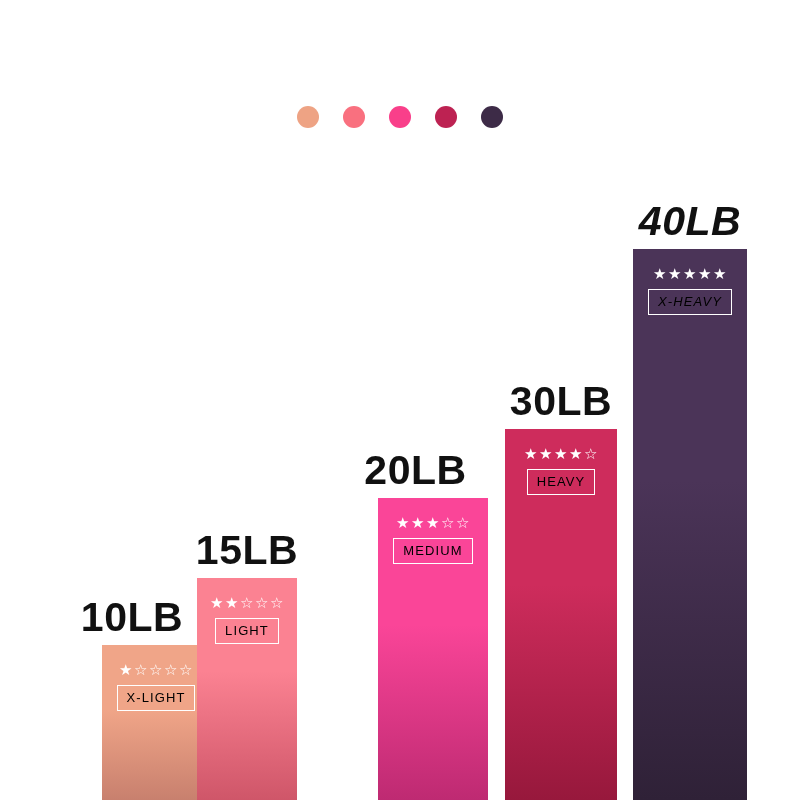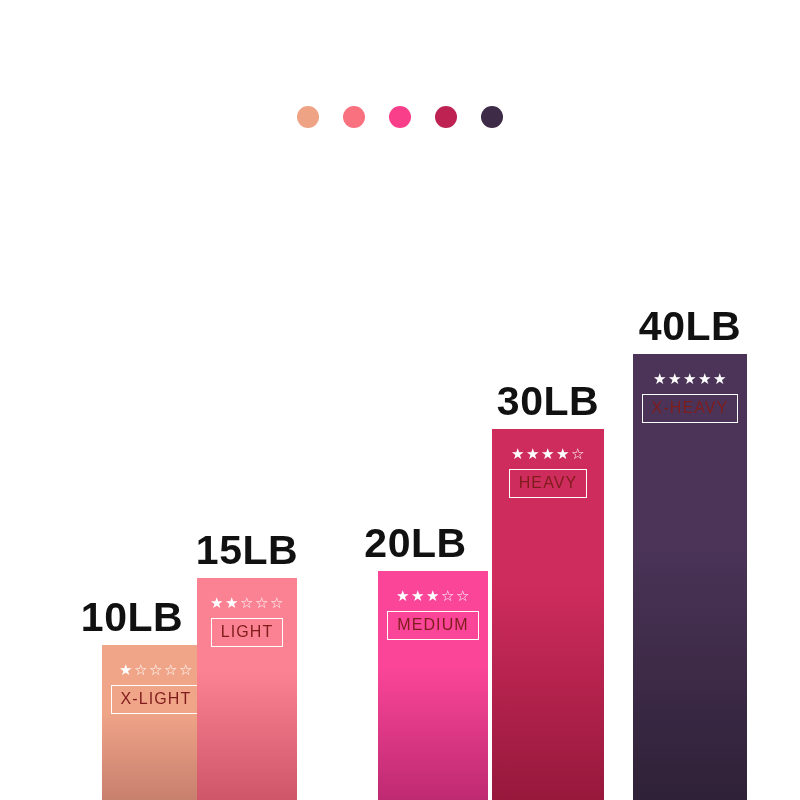--- a/index.html
+++ b/index.html
@@ -108,22 +108,22 @@
     display: flex;
     gap: 1px;
     color: #ffffff;
     font-size: 15px;
     line-height: 1;
     letter-spacing: 0.5px;
     font-family: "DejaVu Sans", sans-serif;
   }
   .badge {
     border: 1.6px solid #ffffff;
-    color: #7f1d1d;
-    font-size: 16px;
+    color: #000000;
+    font-size: 13px;
     line-height: 1;
     padding: 5px 9px 6px 9px;
     letter-spacing: 1.1px;
     white-space: nowrap;
     font-family: "Liberation Sans", sans-serif;
   }
 </style>
 </head>
 <body>
 
@@ -166,53 +166,53 @@
               <span>★</span>
               <span>★</span>
               <span>☆</span>
               <span>☆</span>
               <span>☆</span>
             </div>
             <div class="badge">LIGHT</div>
           </div>
         </div>
       </div>
-      <div class="bar-group" style="left: 343px; width: 110px; height: 229px; padding-left: 35px;">
+      <div class="bar-group" style="left: 343px; width: 110px; height: 302px; padding-left: 35px;">
         <div class="bar-label">20LB</div>
         <div class="bar">
           <div class="bar-inner" style="background: linear-gradient(rgb(250, 69, 152) 0%, rgb(250, 69, 152) 42%, rgb(190, 42, 114) 100%);"></div>
           <div class="bar-content">
             <div class="stars">
               <span>★</span>
               <span>★</span>
               <span>★</span>
               <span>☆</span>
               <span>☆</span>
             </div>
             <div class="badge">MEDIUM</div>
           </div>
         </div>
       </div>
-      <div class="bar-group" style="left: 492px; width: 112px; height: 371px; text-align: right;">
+      <div class="bar-group" style="left: 505px; width: 112px; height: 371px; text-align: right;">
         <div class="bar-label">30LB</div>
         <div class="bar">
           <div class="bar-inner" style="background: linear-gradient(rgb(206, 44, 92) 0%, rgb(206, 44, 92) 42%, rgb(151, 24, 60) 100%);"></div>
           <div class="bar-content">
             <div class="stars">
               <span>★</span>
               <span>★</span>
               <span>★</span>
               <span>★</span>
               <span>☆</span>
             </div>
             <div class="badge">HEAVY</div>
           </div>
         </div>
       </div>
-      <div class="bar-group" style="left: 633px; width: 114px; height: 446px;">
+      <div class="bar-group" style="left: 633px; width: 114px; height: 551px; font-style: italic;">
         <div class="bar-label">40LB</div>
         <div class="bar">
           <div class="bar-inner" style="background: linear-gradient(rgb(75, 52, 88) 0%, rgb(75, 52, 88) 42%, rgb(47, 33, 55) 100%);"></div>
           <div class="bar-content">
             <div class="stars">
               <span>★</span>
               <span>★</span>
               <span>★</span>
               <span>★</span>
               <span>★</span>

